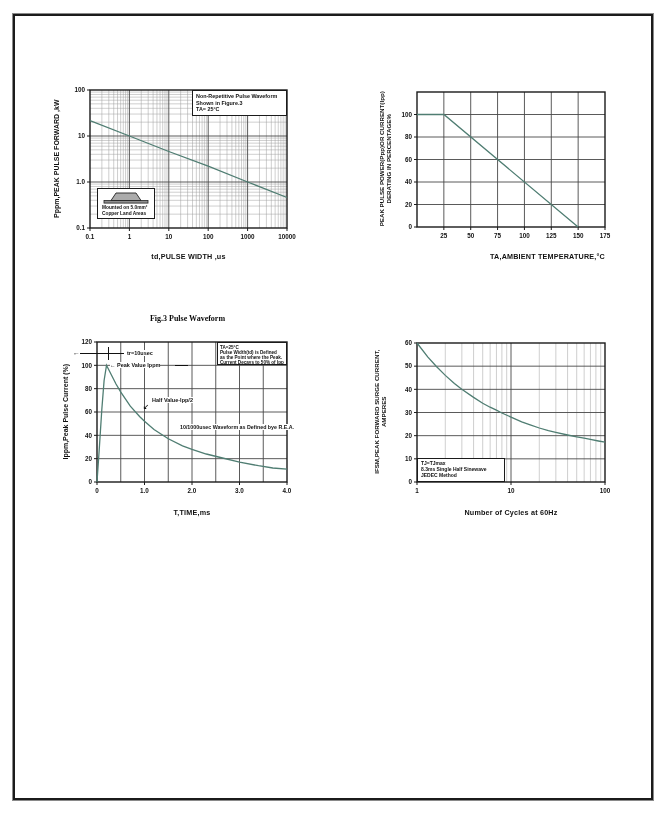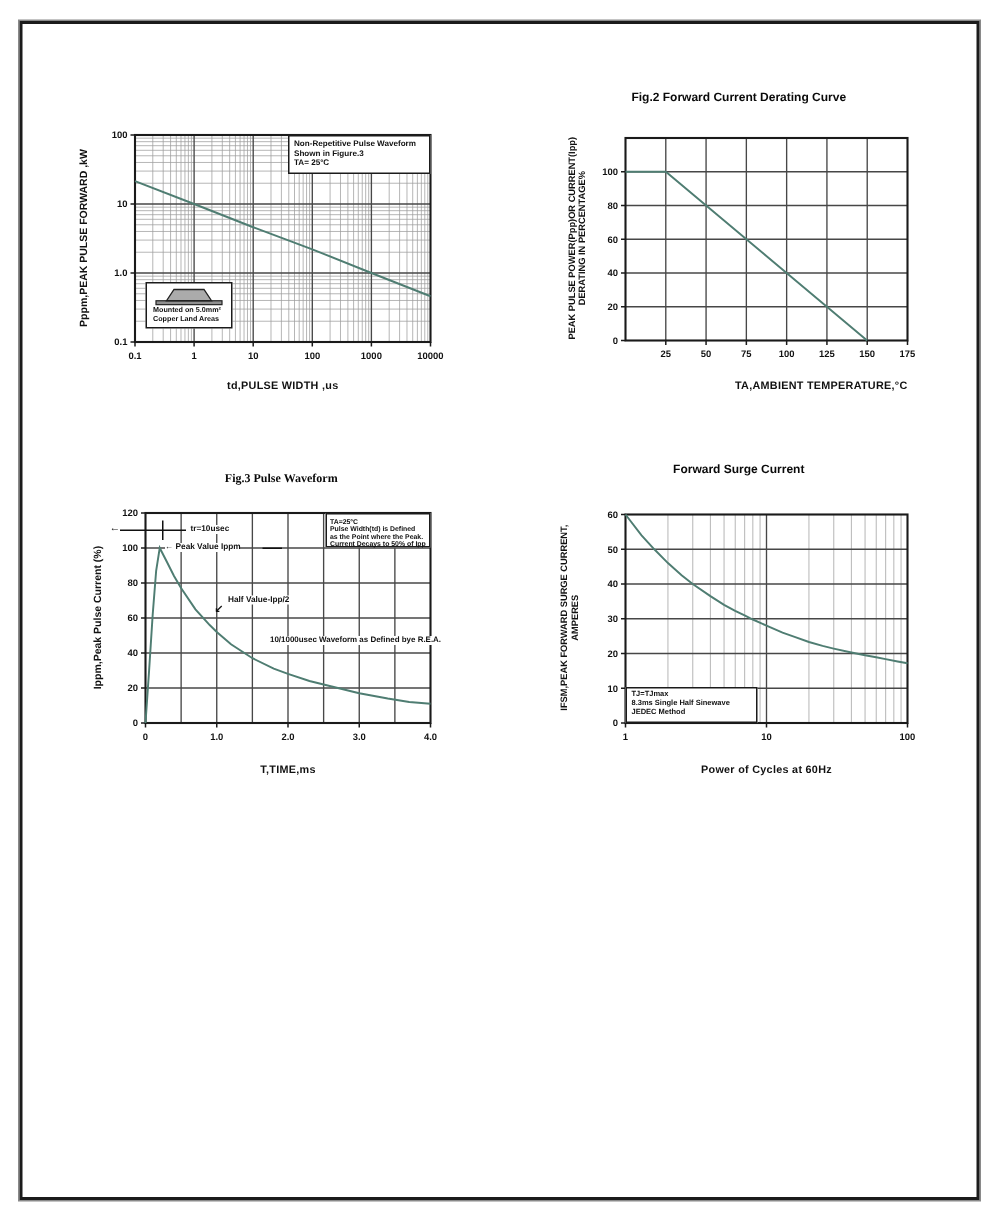--- a/index.html
+++ b/index.html
@@ -165,21 +165,20 @@
     <svg class="pkg" width="48" height="13" viewBox="0 0 48 13">
       <rect x="2" y="9.5" width="44" height="2.6" fill="#8f8f8f" stroke="#222" stroke-width="0.8"></rect>
       <polygon points="9,9.5 14,2 34,2 39,9.5" fill="#ababab" stroke="#222" stroke-width="0.9"></polygon>
     </svg>
     <div>Mounted on 5.0mm²</div>
     <div>Copper Land Areas</div>
   </div>
 </div>
 
 <div class="figure" id="fig2">
-  <div class="fig-title">Fig.2  Forward Current Derating Curve</div>
   <div class="vlab">
     <div>PEAK  PULSE  POWER(Ppp)OR CURRENT(Ipp)</div>
     <div>DERATING IN PERCENTAGE%</div>
   </div>
   <div class="chart-host" id="chart1"><svg width="295" height="210" viewBox="0 0 295 210" xmlns="http://www.w3.org/2000/svg">
         <line x1="98.85714285714286" y1="40" x2="98.85714285714286" y2="175" stroke="#474747" stroke-width="0.9"></line>
         <line x1="125.71428571428571" y1="40" x2="125.71428571428571" y2="175" stroke="#474747" stroke-width="0.9"></line>
         <line x1="152.57142857142856" y1="40" x2="152.57142857142856" y2="175" stroke="#474747" stroke-width="0.9"></line>
         <line x1="179.42857142857142" y1="40" x2="179.42857142857142" y2="175" stroke="#474747" stroke-width="0.9"></line>
         <line x1="206.28571428571428" y1="40" x2="206.28571428571428" y2="175" stroke="#474747" stroke-width="0.9"></line>
@@ -277,21 +276,20 @@
   <div class="mk" id="tr-text">tr=10usec</div>
   <div class="mk" id="peak-text"><span>←</span> <span>Peak  Value  Ippm</span></div>
   <div class="mk-line" id="peak-dash"></div>
   <div class="mk" id="half-text">Half  Value-Ipp/2</div>
   <div class="mk-arrow" id="half-arrow">↙</div>
   <div class="mk" id="wave-text">10/1000usec  Waveform as Defined bye R.E.A.</div>
 </div>
 
 <div class="figure" id="fig4">
   <div class="fig-title">
-    <div>Forward Surge Current</div>
   </div>
   <div class="vlab">
     <div>IFSM,PEAK FORWARD SURGE CURRENT,</div>
     <div>AMPERES</div>
   </div>
   <div class="chart-host" id="chart3"><svg width="295" height="210" viewBox="0 0 295 210" xmlns="http://www.w3.org/2000/svg">
         <line x1="100.29681959241424" y1="45" x2="100.29681959241424" y2="184" stroke="#9e9e9e" stroke-width="0.5"></line>
         <line x1="116.84939794364827" y1="45" x2="116.84939794364827" y2="184" stroke="#9e9e9e" stroke-width="0.5"></line>
         <line x1="128.59363918482848" y1="45" x2="128.59363918482848" y2="184" stroke="#9e9e9e" stroke-width="0.5"></line>
         <line x1="137.70318040758576" y1="45" x2="137.70318040758576" y2="184" stroke="#9e9e9e" stroke-width="0.5"></line>
@@ -329,19 +327,19 @@
         <line x1="69" y1="114.5" x2="72" y2="114.5" stroke="#1a1a1a" stroke-width="1"></line>
         <text x="67" y="116.8" text-anchor="end" class="tick">30</text>
         <line x1="69" y1="91.33333333333334" x2="72" y2="91.33333333333334" stroke="#1a1a1a" stroke-width="1"></line>
         <text x="67" y="93.63333333333334" text-anchor="end" class="tick">40</text>
         <line x1="69" y1="68.16666666666666" x2="72" y2="68.16666666666666" stroke="#1a1a1a" stroke-width="1"></line>
         <text x="67" y="70.46666666666665" text-anchor="end" class="tick">50</text>
         <line x1="69" y1="45" x2="72" y2="45" stroke="#1a1a1a" stroke-width="1"></line>
         <text x="67" y="47.3" text-anchor="end" class="tick">60</text>
         <polyline points="72.0,45.0 82.7,58.9 91.2,68.2 100.3,77.4 109.4,85.5 116.8,91.3 128.6,99.4 137.7,105.2 145.1,109.2 151.4,112.2 156.9,115.0 166.0,119.1 176.7,123.8 185.2,126.8 194.3,130.0 203.4,132.6 210.8,134.4 222.6,137.0 231.7,138.8 239.1,140.2 245.4,141.4 253.4,143.0 260.0,144.2" fill="none" stroke="#4f7d72" stroke-width="1.3"></polyline>
       </svg></div>
-  <div class="xlab">Power of Cycles at 60Hz</div>
+  <div class="xlab">Number of Cycles at 60Hz</div>
   <div class="ann-box fig4-note">
     <div>TJ=TJmax</div>
     <div>8.3ms Single Half  Sinewave</div>
     <div>JEDEC Method</div>
   </div>
 </div>
 
 </body></html>

